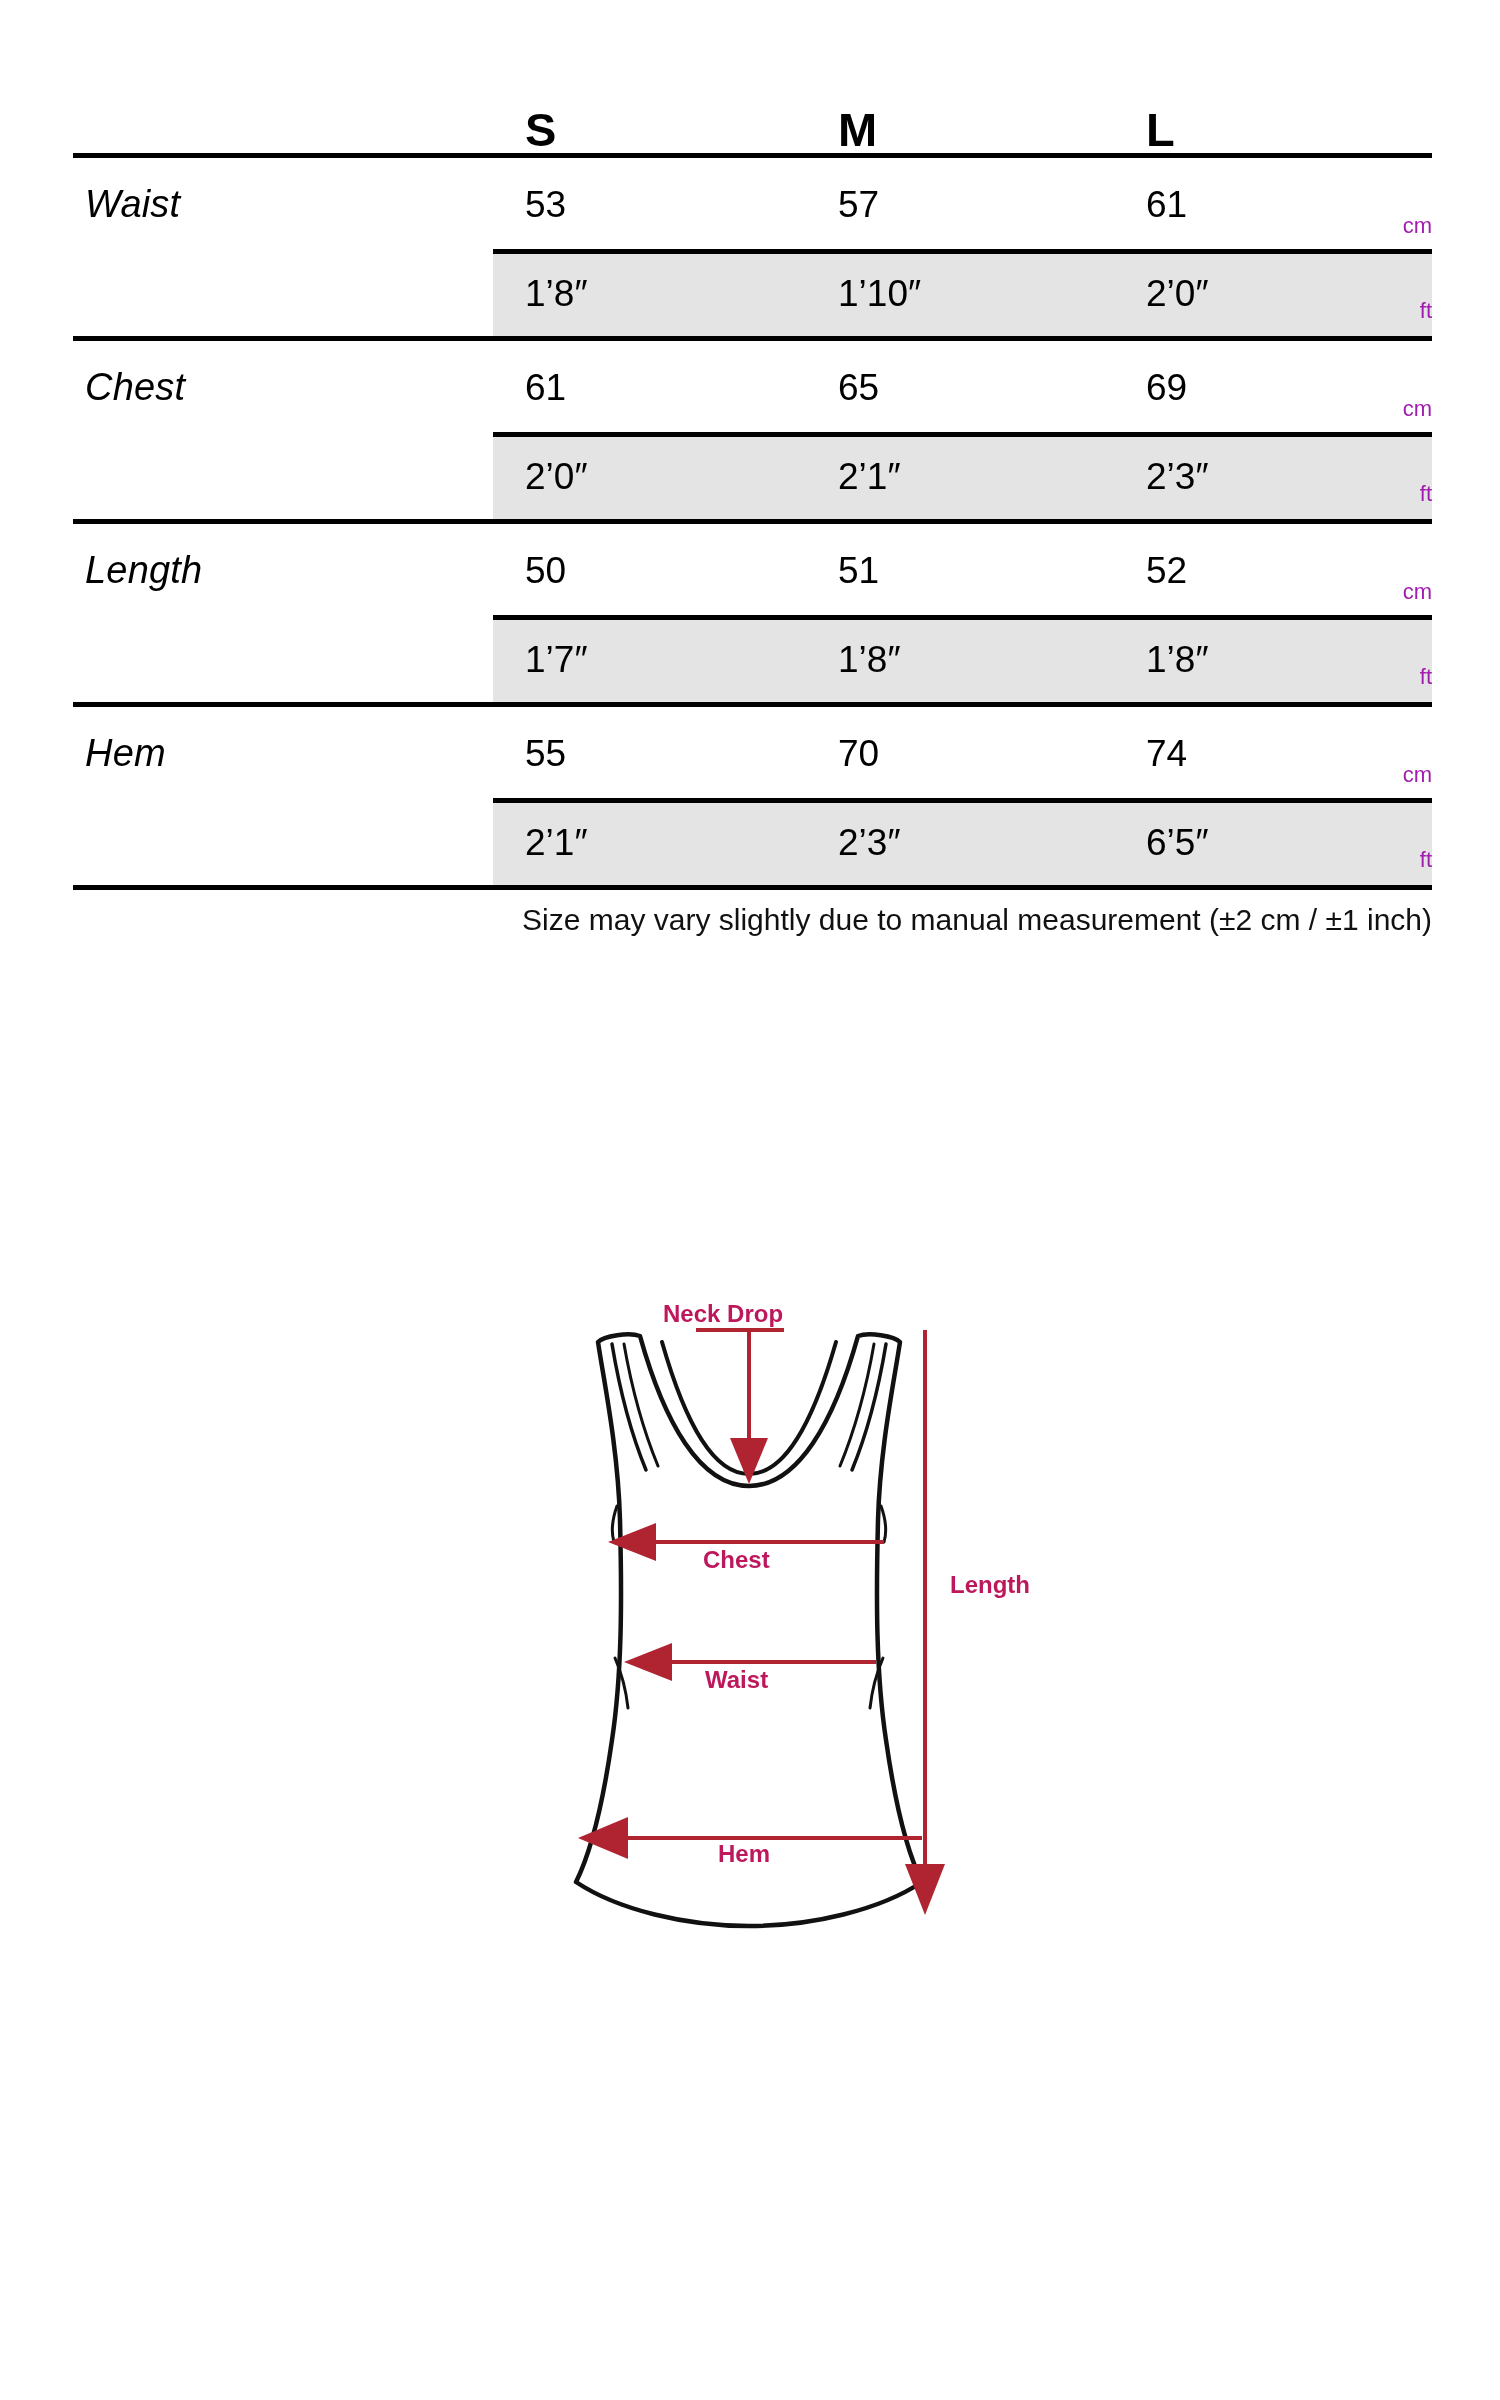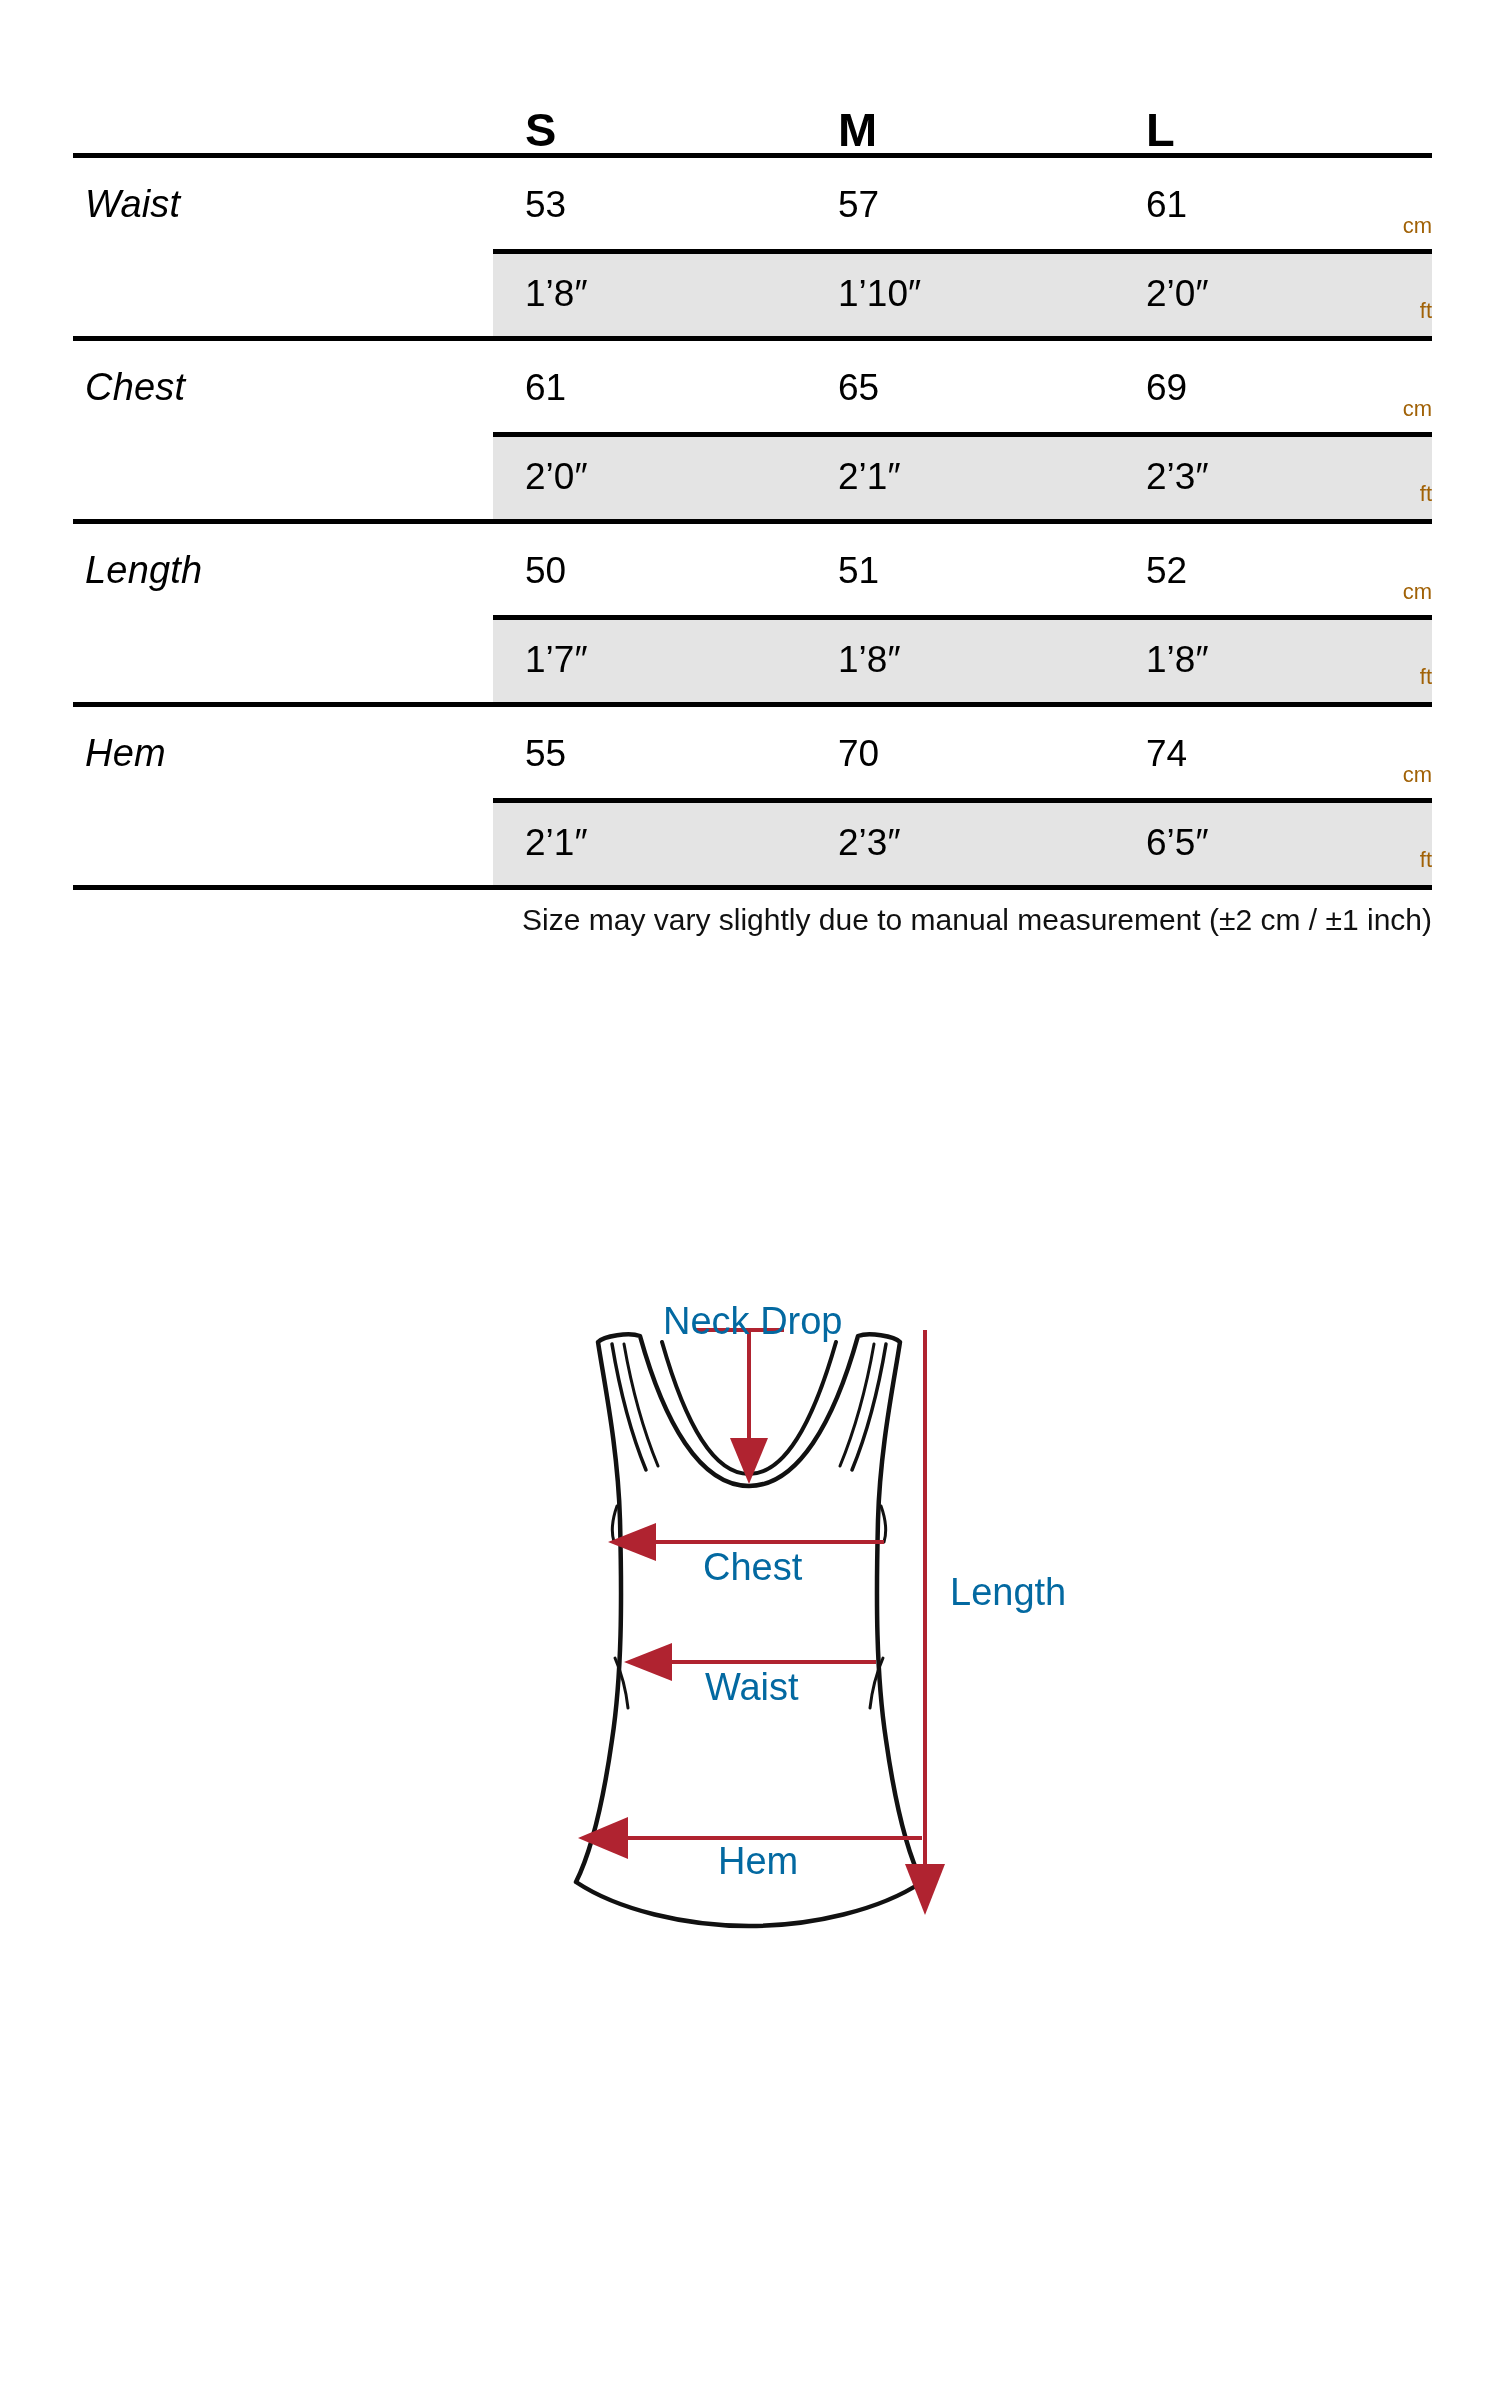--- a/index.html
+++ b/index.html
@@ -72,21 +72,21 @@
     font-size:38px;
     font-style:italic;
     letter-spacing:.2px;
   }
   .c-s{ left:452px; }
   .c-m{ left:765px; }
   .c-l{ left:1073px; }
   .unit{
     right:0;
     font-size:22px;
-    color:#a16207;
+    color:#a21caf;
     top:auto;
     bottom:12px;
     transform:none;
   }
   .ft-row .unit{ bottom:14px;margin-top:17px; }
 
   #table-note{
     position:absolute;
     left:73px;
     top:903px;
@@ -99,23 +99,23 @@
 
   
   #diagram{
     position:absolute;
     left:0; top:1270px;
     width:1500px; height:760px;
   }
   #diagram svg{ display:block; }
   .lbl{
     position:absolute;
-    color:#0369a1;
-    font-weight:normal;
-    font-size:38px;
+    color:#be185d;
+    font-weight:bold;
+    font-size:24px;
     line-height:1;
     white-space:nowrap;
   }
   #lbl-neckdrop{ left:663px; top:32px; }
   #lbl-chest{   left:703px; top:278px; }
   #lbl-waist{   left:705px; top:398px; }
   #lbl-hem{     left:718px; top:572px; }
   #lbl-length{  left:950px; top:303px; }
 </style>
 </head>

